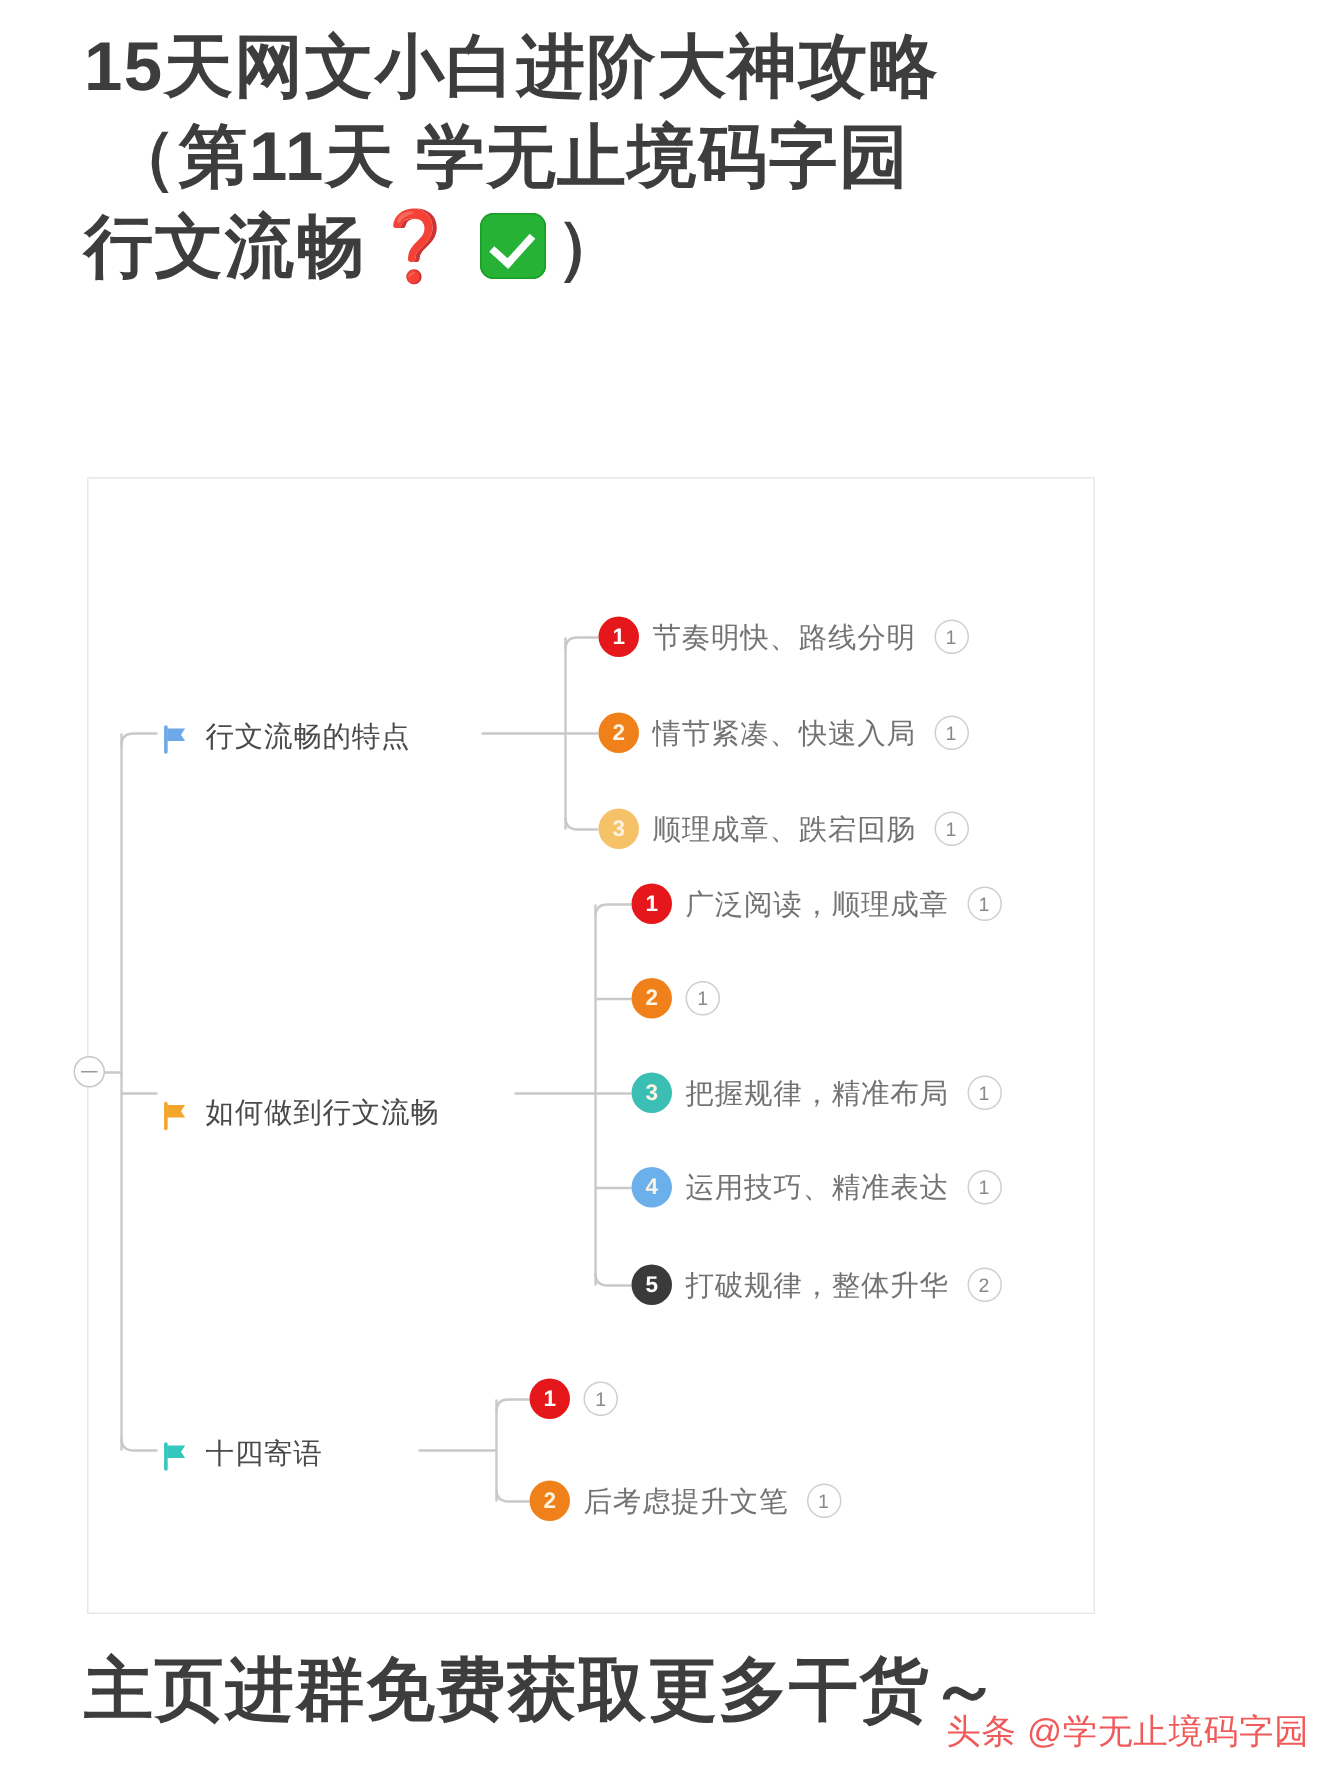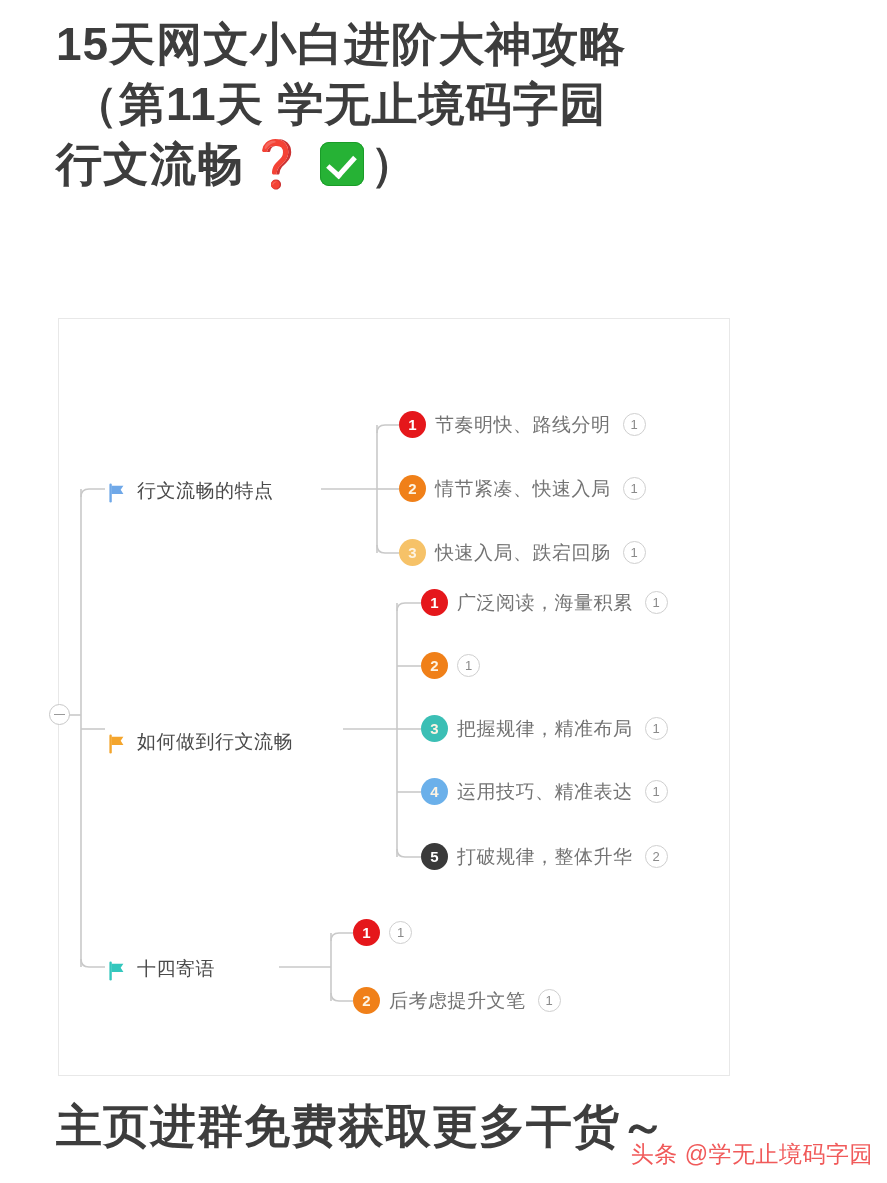--- a/index.html
+++ b/index.html
@@ -252,35 +252,35 @@
       <span class="leaf-label">节奏明快、路线分明</span>
       <span class="count-badge">1</span>
     </div>
     <div class="leaf" style="left:340px; top:156px;">
       <span class="num-dot pale" style="background:#f08019;">2</span>
       <span class="leaf-label">情节紧凑、快速入局</span>
       <span class="count-badge">1</span>
     </div>
     <div class="leaf" style="left:340px; top:220px;">
       <span class="num-dot pale" style="background:#f6c268;">3</span>
-      <span class="leaf-label">快速入局、跌宕回肠</span>
+      <span class="leaf-label">顺理成章、跌宕回肠</span>
       <span class="count-badge">1</span>
     </div>
 
     <div class="branch" style="left:47px; top:410px;">
       <svg class="flag-icon" viewBox="0 0 24 24">
         <path d="M5 3 L5 21" stroke="#f4a52c" stroke-width="2.6" stroke-linecap="round" fill="none"></path>
         <path d="M6 4 L19 4 L16 8.5 L19 13 L6 13 Z" fill="#f4a52c"></path>
       </svg>
       <span class="branch-label">如何做到行文流畅</span>
     </div>
 
     <div class="leaf" style="left:362px; top:270px;">
       <span class="num-dot" style="background:#e5171b;">1</span>
-      <span class="leaf-label">广泛阅读，海量积累</span>
+      <span class="leaf-label">广泛阅读，顺理成章</span>
       <span class="count-badge">1</span>
     </div>
     <div class="leaf" style="left:362px; top:333px;">
       <span class="num-dot pale" style="background:#f08019;">2</span>
       <span class="count-badge">1</span>
     </div>
     <div class="leaf" style="left:362px; top:396px;">
       <span class="num-dot pale" style="background:#3bbfb5;">3</span>
       <span class="leaf-label">把握规律，精准布局</span>
       <span class="count-badge">1</span>

